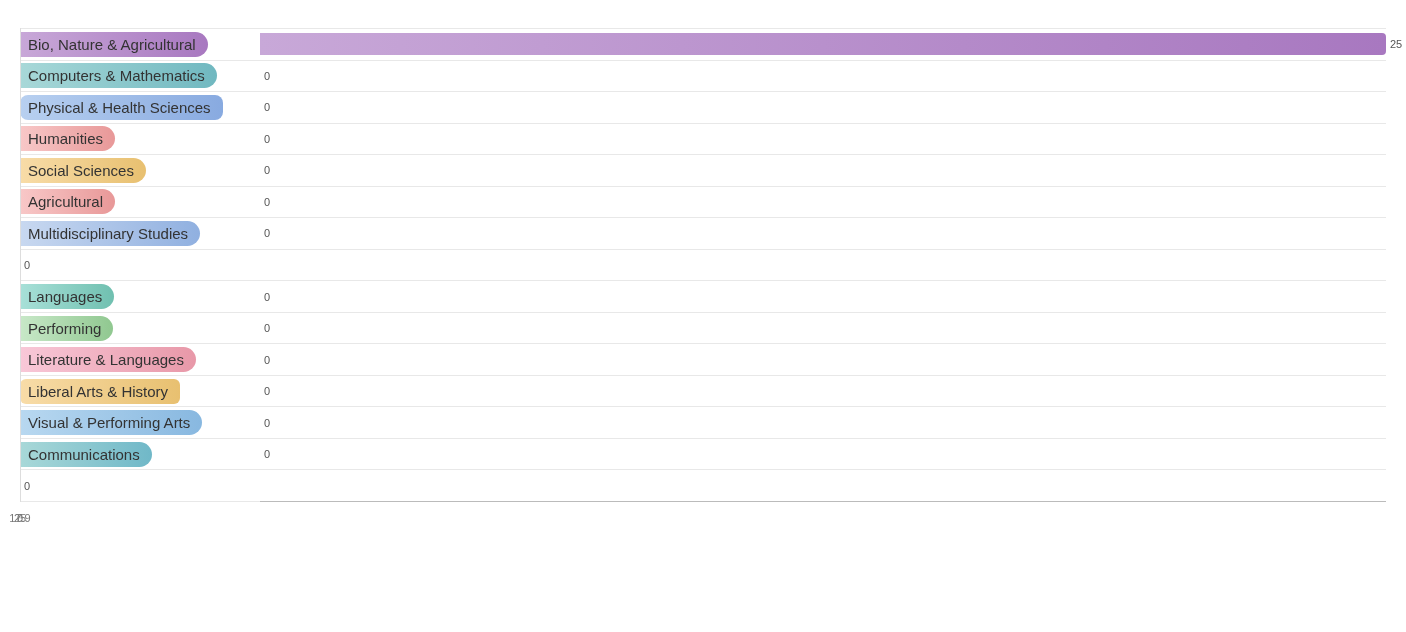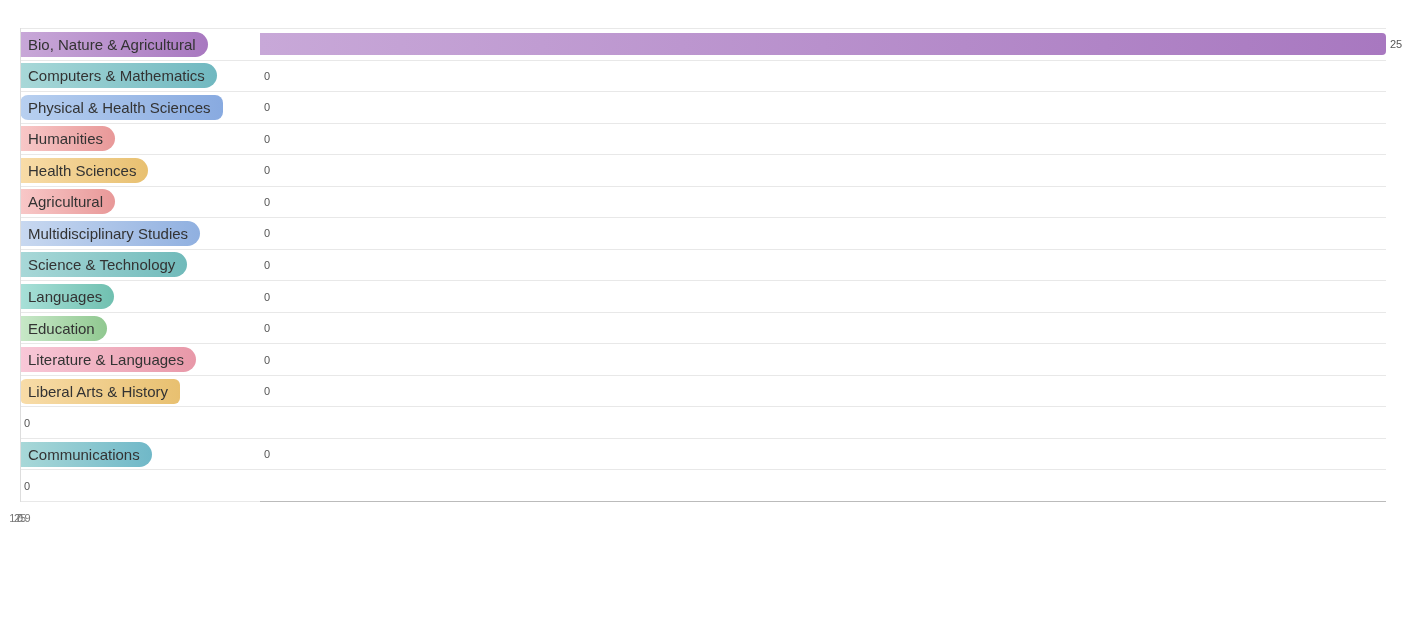--- a/index.html
+++ b/index.html
@@ -156,21 +156,21 @@
         <div class="bar-row">
           <div class="bar-label">
             <div class="bar-label-inner" style="--bar-color: #e89898; --bar-color-light: #f8c8c8; background: linear-gradient(to right, rgb(248, 200, 200), rgb(232, 152, 152));">Humanities</div>
           </div>
           <div class="bar-track">
             <div class="bar-value" style="--bar-width: 0%;">0</div>
           </div>
         </div>
         <div class="bar-row">
           <div class="bar-label">
-            <div class="bar-label-inner" style="--bar-color: #e8c070; --bar-color-light: #f8dca8; background: linear-gradient(to right, rgb(248, 220, 168), rgb(232, 192, 112));">Health Sciences</div>
+            <div class="bar-label-inner" style="--bar-color: #e8c070; --bar-color-light: #f8dca8; background: linear-gradient(to right, rgb(248, 220, 168), rgb(232, 192, 112));">Social Sciences</div>
           </div>
           <div class="bar-track">
             <div class="bar-value" style="--bar-width: 0%;">0</div>
           </div>
         </div>
         <div class="bar-row">
           <div class="bar-label">
             <div class="bar-label-inner" style="--bar-color: #e89898; --bar-color-light: #f8c8c8; background: linear-gradient(to right, rgb(248, 200, 200), rgb(232, 152, 152));">Agricultural</div>
           </div>
           <div class="bar-track">
@@ -179,38 +179,35 @@
         </div>
         <div class="bar-row">
           <div class="bar-label">
             <div class="bar-label-inner" style="--bar-color: #90b0e0; --bar-color-light: #c8d8f0; background: linear-gradient(to right, rgb(200, 216, 240), rgb(144, 176, 224));">Multidisciplinary Studies</div>
           </div>
           <div class="bar-track">
             <div class="bar-value" style="--bar-width: 0%;">0</div>
           </div>
         </div>
         <div class="bar-row">
-          <div class="bar-label">
-            <div class="bar-label-inner" style="--bar-color: #70baba; --bar-color-light: #a8d8d8; background: linear-gradient(to right, rgb(168, 216, 216), rgb(112, 186, 186));">Science &amp; Technology</div>
-          </div>
           <div class="bar-track">
             <div class="bar-value" style="--bar-width: 0%;">0</div>
           </div>
         </div>
         <div class="bar-row">
           <div class="bar-label">
             <div class="bar-label-inner" style="--bar-color: #70c0b0; --bar-color-light: #a8e0d8; background: linear-gradient(to right, rgb(168, 224, 216), rgb(112, 192, 176));">Languages</div>
           </div>
           <div class="bar-track">
             <div class="bar-value" style="--bar-width: 0%;">0</div>
           </div>
         </div>
         <div class="bar-row">
           <div class="bar-label">
-            <div class="bar-label-inner" style="--bar-color: #90c890; --bar-color-light: #c8e8c8; background: linear-gradient(to right, rgb(200, 232, 200), rgb(144, 200, 144));">Education</div>
+            <div class="bar-label-inner" style="--bar-color: #90c890; --bar-color-light: #c8e8c8; background: linear-gradient(to right, rgb(200, 232, 200), rgb(144, 200, 144));">Performing</div>
           </div>
           <div class="bar-track">
             <div class="bar-value" style="--bar-width: 0%;">0</div>
           </div>
         </div>
         <div class="bar-row">
           <div class="bar-label">
             <div class="bar-label-inner" style="--bar-color: #e898a8; --bar-color-light: #f8c8d8; background: linear-gradient(to right, rgb(248, 200, 216), rgb(232, 152, 168));">Literature &amp; Languages</div>
           </div>
           <div class="bar-track">
@@ -219,20 +216,23 @@
         </div>
         <div class="bar-row">
           <div class="bar-label">
             <div class="bar-label-inner" style="--bar-color: #e8c070; --bar-color-light: #f8dca8; background: linear-gradient(to right, rgb(248, 220, 168), rgb(232, 192, 112)); border-radius: 6px;">Liberal Arts &amp; History</div>
           </div>
           <div class="bar-track">
             <div class="bar-value" style="--bar-width: 0%;">0</div>
           </div>
         </div>
         <div class="bar-row">
+          <div class="bar-label">
+            <div class="bar-label-inner" style="--bar-color: #88b8e0; --bar-color-light: #b8d8f0; background: linear-gradient(to right, rgb(184, 216, 240), rgb(136, 184, 224));">Visual &amp; Performing Arts</div>
+          </div>
           <div class="bar-track">
             <div class="bar-value" style="--bar-width: 0%;">0</div>
           </div>
         </div>
         <div class="bar-row">
           <div class="bar-label">
             <div class="bar-label-inner" style="--bar-color: #70b8c8; --bar-color-light: #a8d8d8; background: linear-gradient(to right, rgb(168, 216, 216), rgb(112, 184, 200));">Communications</div>
           </div>
           <div class="bar-track">
             <div class="bar-value" style="--bar-width: 0%;">0</div>

